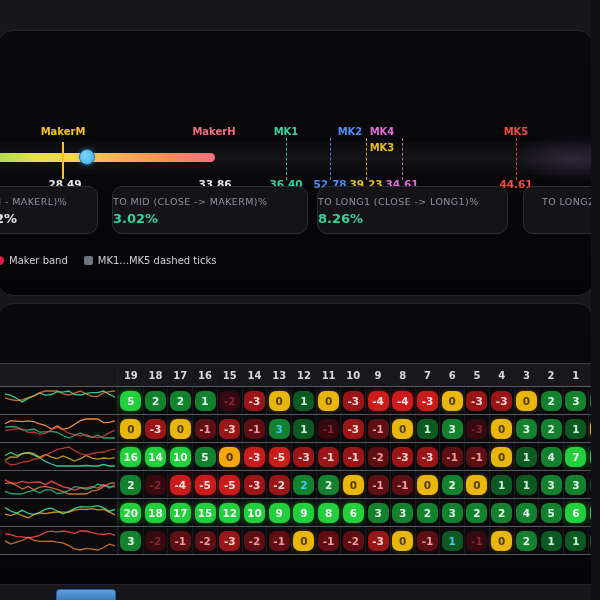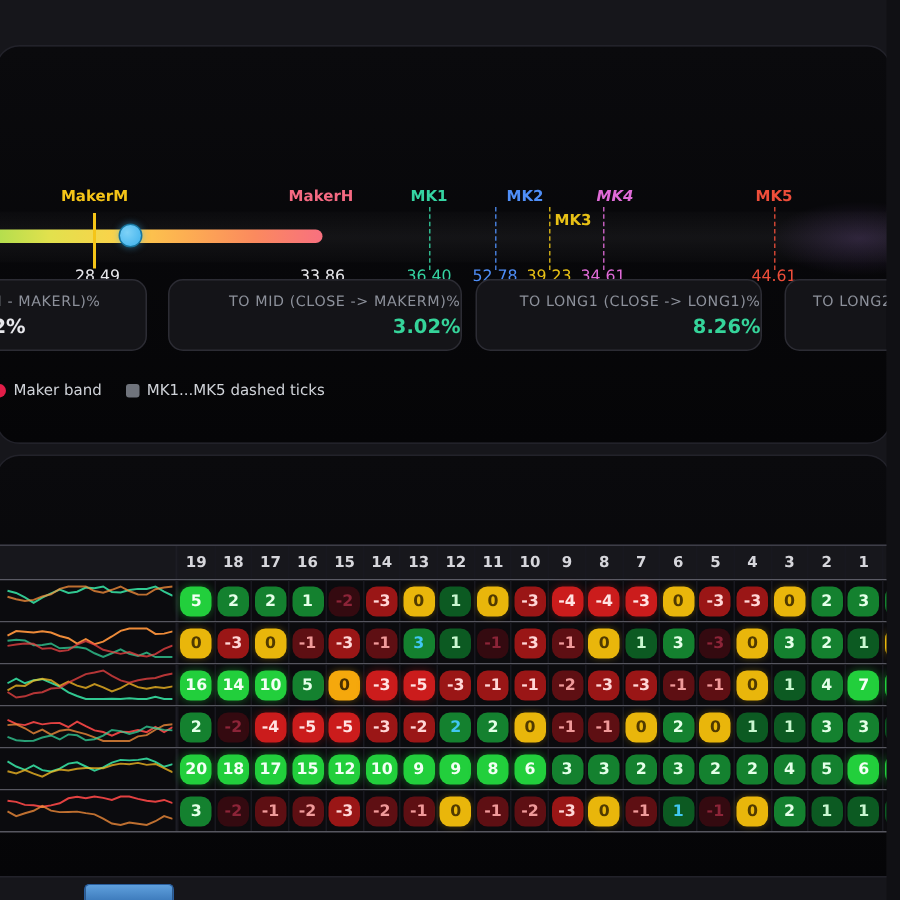--- a/index.html
+++ b/index.html
@@ -15,27 +15,27 @@
   .glow-band{position:absolute;left:0;right:0;top:110px;height:34px;
     background:linear-gradient(rgba(255,255,255,0.01),rgba(255,255,255,0.05),rgba(255,255,255,0.01));}
   .glow-right{position:absolute;left:515px;top:103px;width:120px;height:50px;
     background:radial-gradient(ellipse at center,rgba(190,130,255,0.16),transparent 70%);}
 
   
   .slider-bar{position:absolute;left:-10px;top:122px;width:227px;height:9px;border-radius:5px;}
   .slider-handle{position:absolute;left:81px;top:118px;width:16px;height:16px;border-radius:50%;
     border:1px solid #18759e;box-shadow:0 0 5px rgba(60,176,236,.5);}
   .mk-label{position:absolute;top:95px;transform:translateX(-50%);font-size:10px;font-weight:bold;white-space:nowrap;}
-  .mk-value{position:absolute;top:147px;transform:translateX(-50%);font-size:10.5px;font-weight:normal;white-space:nowrap;}
+  .mk-value{position:absolute;top:147px;transform:translateX(-50%);font-size:10.5px;font-weight:bold;white-space:nowrap;}
   .mk-line-solid{position:absolute;top:111px;width:2px;height:37px;}
   .mk-line-dashed{position:absolute;top:107px;width:0;height:42px;opacity:.85;}
 
   
   .card{position:absolute;top:186px;height:48px;background:#141418;border:1px solid #2c2c34;
-        border-radius:10px;text-align:right;}
+        border-radius:10px;text-align:left;}
   .card-label{padding-top:9px;font-size:9.5px;letter-spacing:.4px;color:#8d919b;white-space:nowrap;}
   .card-value{margin-top:4px;font-size:13px;font-weight:bold;white-space:nowrap;}
   .card.c1{left:-117px;width:215px;text-align:right;}
   .card.c1 .card-label{padding-right:30px;}
   .card.c1 .card-value{padding-right:80px;}
   .card.c2{left:112px;width:196px;}
   .card.c3{left:317px;width:191px;}
   .card.c4{left:523px;width:215px;text-align:left;}
   .card.c4 .card-label{padding-left:18px;}
 
@@ -87,21 +87,21 @@
       <div class="mk-value" style="left: 217px; color: rgb(232, 232, 236);">33.86</div>
       <div class="mk-label" style="left: 288px; color: rgb(53, 212, 162);">MK1</div>
       <div class="mk-line-dashed" style="left: 288px; border-left: 1px dashed rgb(53, 212, 162);"></div>
       <div class="mk-value" style="left: 288px; color: rgb(53, 212, 162);">36.40</div>
       <div class="mk-label" style="left: 332px; color: rgb(79, 142, 247); padding-left: 40px;">MK2</div>
       <div class="mk-line-dashed" style="left: 332px; border-left: 1px dashed rgb(79, 142, 247);"></div>
       <div class="mk-value" style="left: 332px; color: rgb(79, 142, 247);">52.78</div>
       <div class="mk-label" style="left: 384px; color: rgb(232, 193, 22); margin-top: 16px;">MK3</div>
       <div class="mk-line-dashed" style="left: 368px; border-left: 1px dashed rgb(232, 193, 22);"></div>
       <div class="mk-value" style="left: 368px; color: rgb(232, 193, 22);">39.23</div>
-      <div class="mk-label" style="left: 412px; color: rgb(224, 107, 216); font-style: italic;">MK4</div>
+      <div class="mk-label" style="left: 384px; color: rgb(224, 107, 216);">MK4</div>
       <div class="mk-line-dashed" style="left: 404px; border-left: 1px dashed rgb(224, 107, 216);"></div>
       <div class="mk-value" style="left: 404px; color: rgb(224, 107, 216);">34.61</div>
       <div class="mk-label" style="left: 518px; color: rgb(239, 78, 58);">MK5</div>
       <div class="mk-line-dashed" style="left: 518px; border-left: 1px dashed rgb(239, 78, 58);"></div>
       <div class="mk-value" style="left: 518px; color: rgb(239, 78, 58);">44.61</div>
     </div>
 
   <div class="card c1">
     <div class="card-label">RH - MAKERL)%</div>
     <div class="card-value" style="color: rgb(232, 232, 236);">52%</div>

